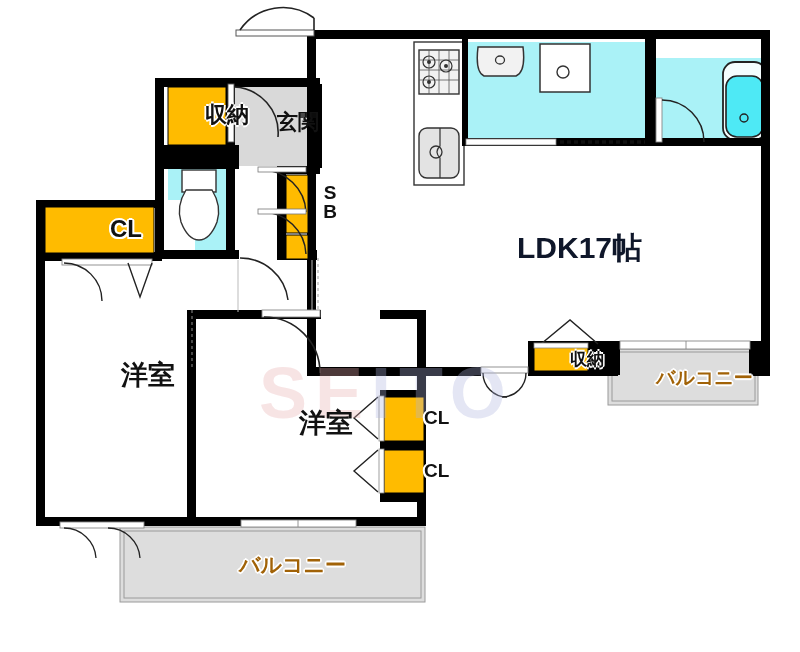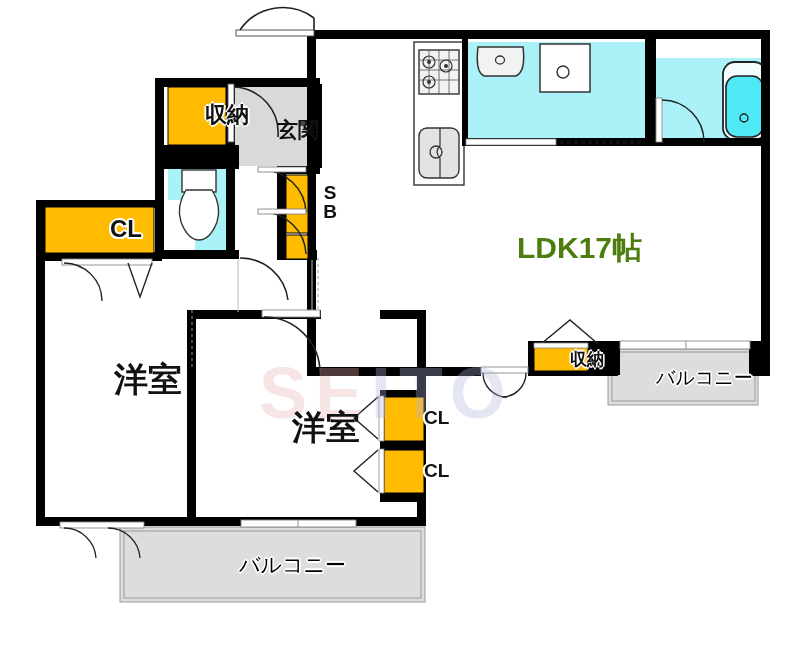--- a/index.html
+++ b/index.html
@@ -24,37 +24,37 @@
     height: 652px;
   }
   .fp-label {
     position: absolute;
     color: #111111;
     white-space: nowrap;
     pointer-events: none;
     margin-left: 32px;
   }
   .room-label {
-    font-size: 34px;
+    font-size: 27px;
     font-weight: bold;
     letter-spacing: 0px;
     text-align: center;
     line-height: 1.12;
     color: #111;
   }
   .room-label .sub { display: block; }
   .ldk-label {
     font-size: 30px;
     font-weight: bold;
-    color: #4d7c0f;
+    color: #0f172a;
   }
   .balcony-label {
     font-size: 21px;
-    font-weight: normal;
-    color: #000000;
+    font-weight: bold;
+    color: #a16207;
     text-shadow:
        1.6px 0 #fff, -1.6px 0 #fff, 0 1.6px #fff, 0 -1.6px #fff,
        1.2px 1.2px #fff, -1.2px 1.2px #fff, 1.2px -1.2px #fff, -1.2px -1.2px #fff;
   }
   .cl-label {
     font-size: 24px;
     font-weight: bold;
     color: #111;
     text-shadow:
        2px 0 #fff, -2px 0 #fff, 0 2px #fff, 0 -2px #fff,
@@ -390,21 +390,21 @@
   <div class="fp-label ldk-label" style="left:485px; top:228px;">LDK17帖</div>
 
   <div class="fp-label room-label" style="left:62px; top:360px; width:108px;">
     <span>洋室</span>
   </div>
 
   <div class="fp-label room-label" style="left:246px; top:408px; width:96px;">
     <span>洋室</span>
   </div>
 
-  <div class="fp-label genkan-label" style="left:245px; top:116px;">玄関</div>
+  <div class="fp-label genkan-label" style="left:245px; top:108px;">玄関</div>
 
   <div class="fp-label cl-label" style="left:78px; top:215px;">CL</div>
 
   <div class="fp-label storage-label" style="left:173px; top:100px;">収納</div>
 
   <div class="fp-label storage-label-sm" style="left:538px; top:348px;">収納</div>
 
   <div class="fp-label sb-label" style="left:289px; top:184px; width:18px;">
     <span>S</span>
     <span>B</span>

